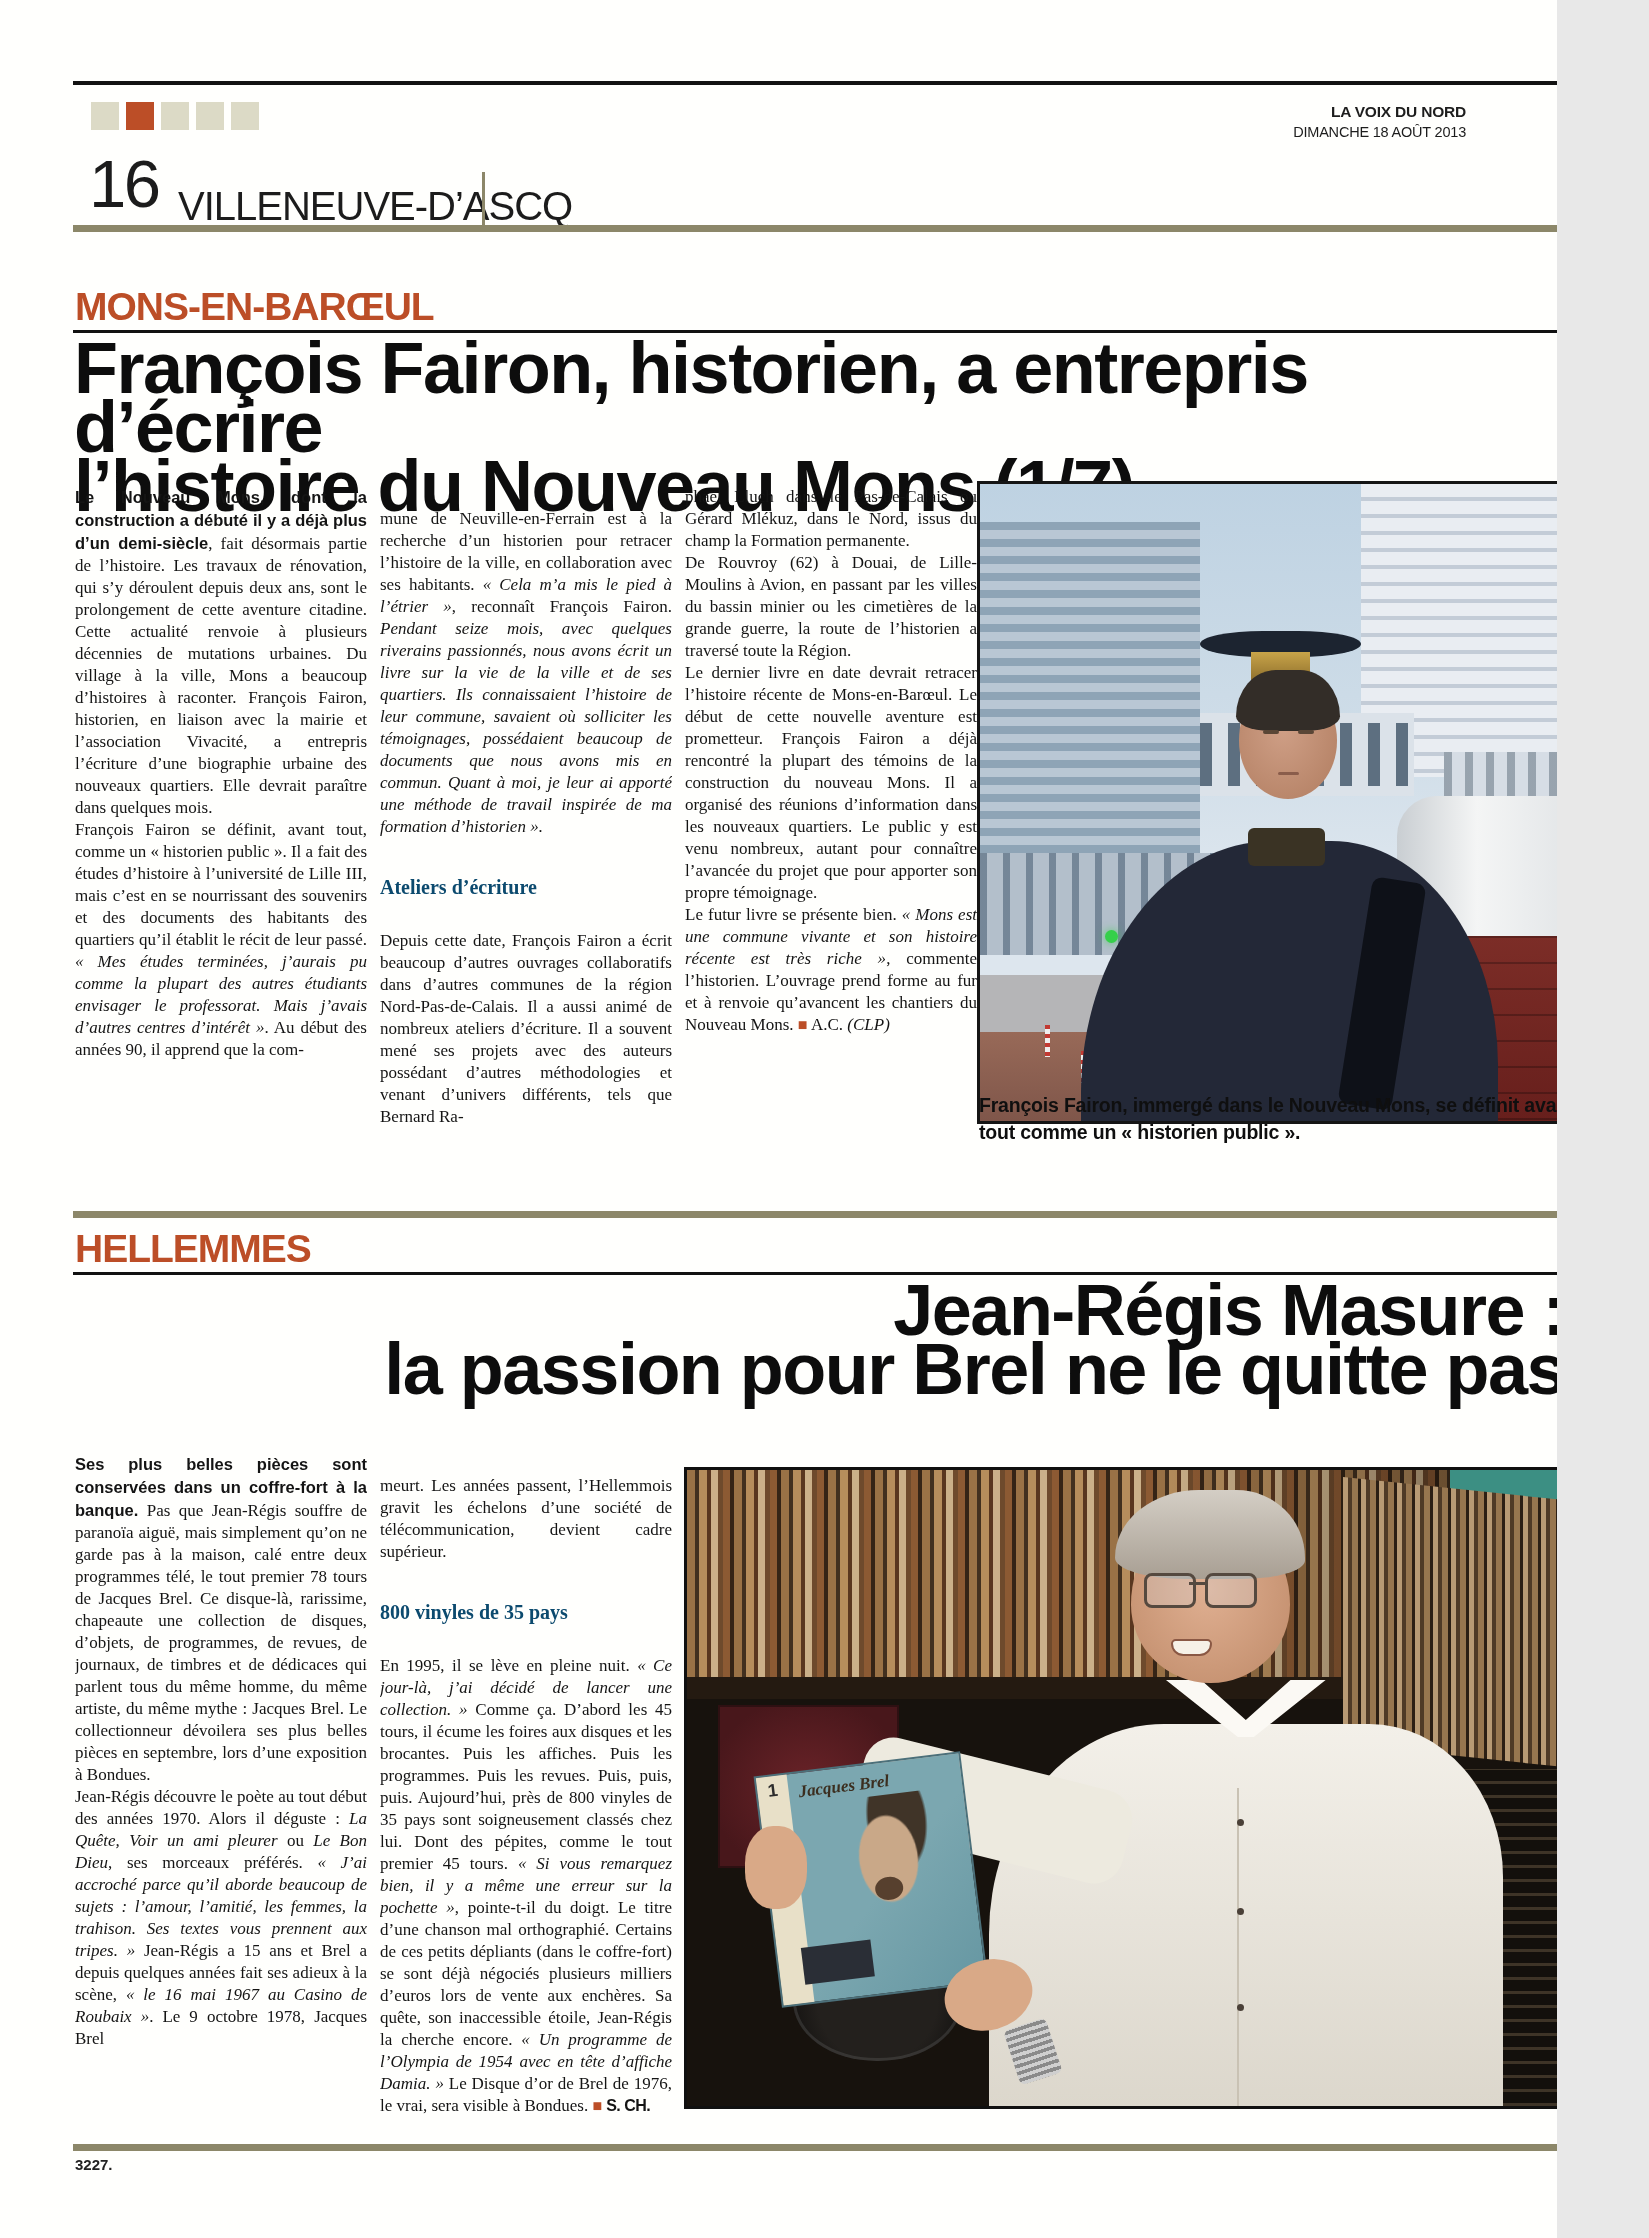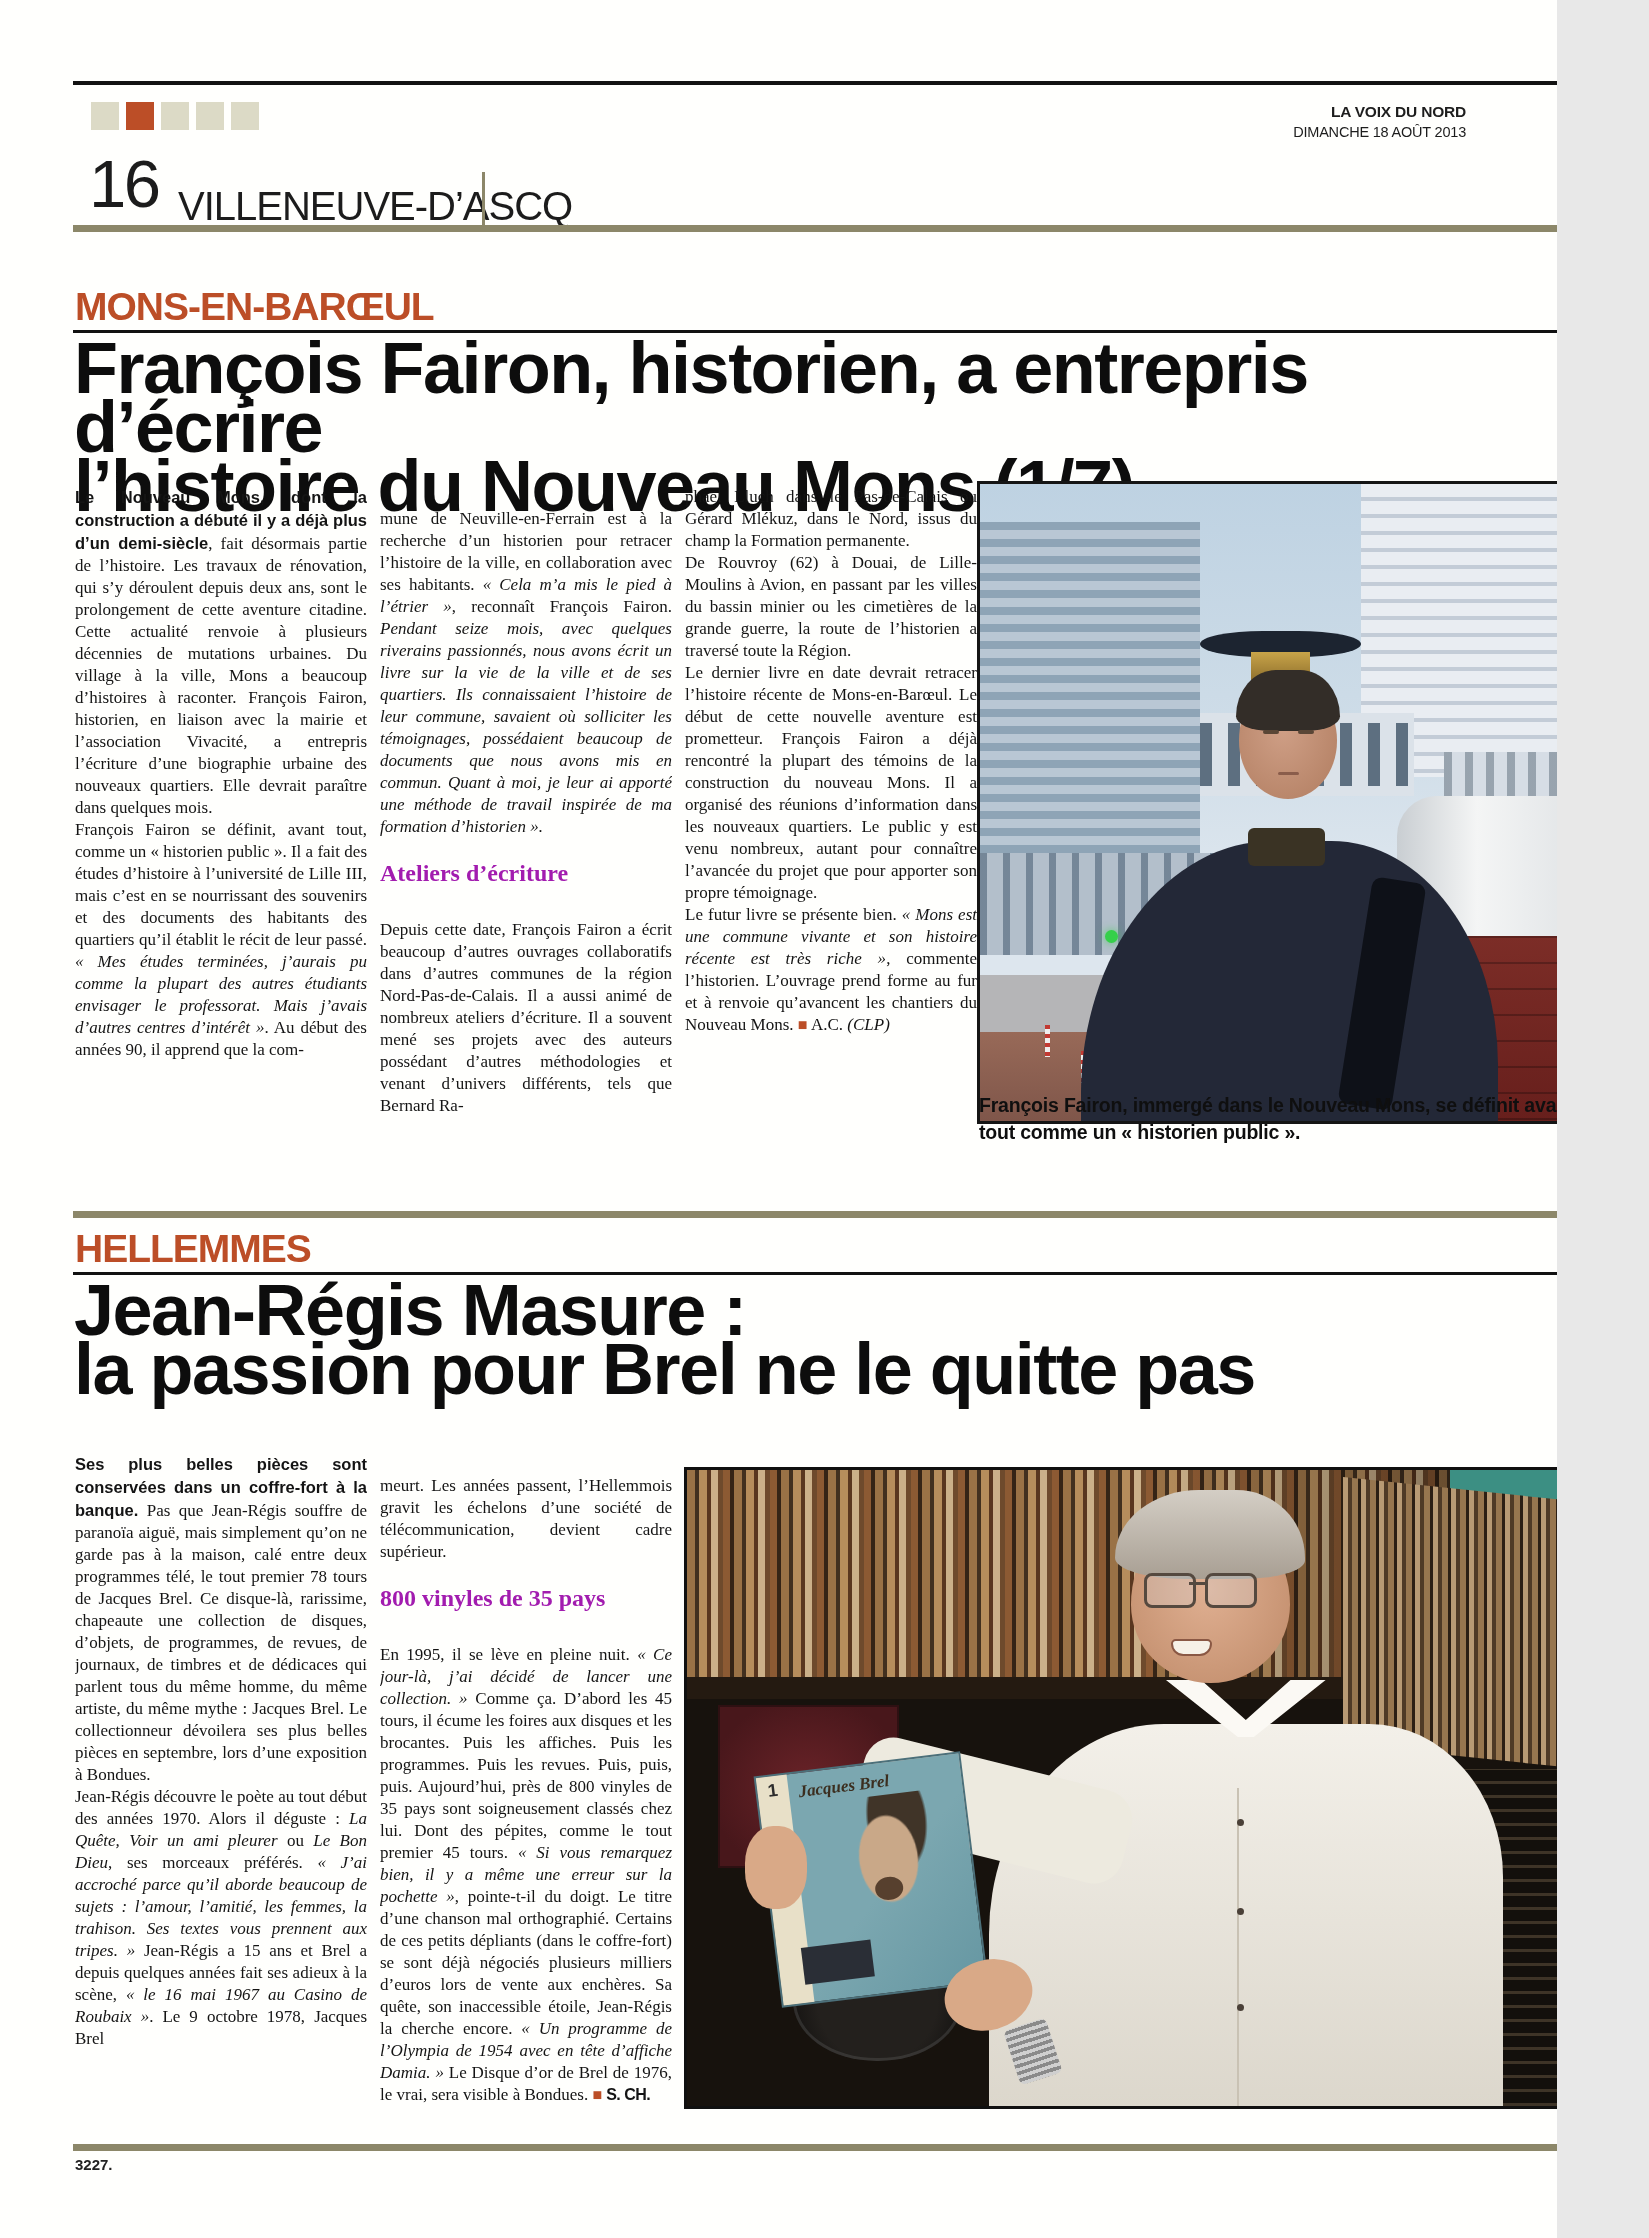--- a/index.html
+++ b/index.html
@@ -27,27 +27,27 @@
   .section-title{position:absolute;left:178px;top:186px;font-family:"Liberation Sans",sans-serif;font-size:40px;font-weight:400;letter-spacing:-1px;color:#1c1c1c;line-height:1;}
   .vbar{position:absolute;left:482px;top:172px;width:3px;height:56px;background:var(--olive);}
   .olive-bar{position:absolute;left:73px;width:1504px;height:6.5px;background:var(--olive);}
   .bar1{top:225px;} .bar2{top:1211px;} .bar3{top:2144px;}
   
   .kicker{position:absolute;left:75px;font-family:"Liberation Sans",sans-serif;font-weight:bold;font-size:39px;letter-spacing:-1px;color:var(--accent);line-height:1;}
   .k1{top:287px;} .k2{top:1229px;}
   .kicker-rule{position:absolute;left:73px;width:1504px;height:3px;background:#111;}
   .r1{top:330px;} .r2{top:1272px;}
   .headline{position:absolute;left:74px;width:1491px;margin:0;font-family:"Liberation Sans",sans-serif;font-weight:bold;font-size:72px;line-height:59px;letter-spacing:-1.5px;color:#0d0d0d;white-space:pre-line;}
-  .h1{top:339px;} .h2{top:1281px;}
+  .h1{top:339px;} .h2{top:1281px;text-align:right;}
   
   .col{position:absolute;width:292px;font-size:17px;line-height:22px;text-align:justify;white-space:pre-line;overflow:hidden;hyphens:auto;-webkit-hyphens:auto;}
   .colpart{white-space:pre-line;text-align:justify;}
   .a1{top:486px;height:724px;} .a2{top:1453px;height:686px;}
   .cx1{left:75px;} .cx2{left:380px;} .cx3{left:685px;}
-  .subhead{font-family:"Liberation Serif",serif;font-weight:bold;font-size:24px;line-height:1.15;margin:0 0 9px 0;white-space:normal;color:#a21caf;}
+  .subhead{font-family:"Liberation Serif",serif;font-weight:bold;font-size:20px;line-height:1.15;margin:16px 0 9px 0;white-space:normal;color:#0c4a6e;}
   .seg-italic{font-style:italic;}
   .seg-bold-sans{font-family:"Liberation Sans",sans-serif;font-weight:bold;font-size:16.5px;}
   .seg-sq{color:var(--accent);font-size:0.95em;}
   .seg-sig-bold{font-family:"Liberation Sans",sans-serif;font-weight:bold;font-size:16px;letter-spacing:-0.5px;}
   
   .caption{position:absolute;font-family:"Liberation Sans",sans-serif;font-weight:bold;font-size:19.5px;line-height:27.4px;letter-spacing:-0.2px;color:#0f0f0f;}
   .cap1{left:979px;top:1092px;width:599px;}
   .cap2{left:684px;top:2116px;width:893px;}
   .footer-code{position:absolute;left:75px;top:2156px;font-family:"Liberation Sans",sans-serif;font-weight:bold;font-size:15px;color:#222;}
   

